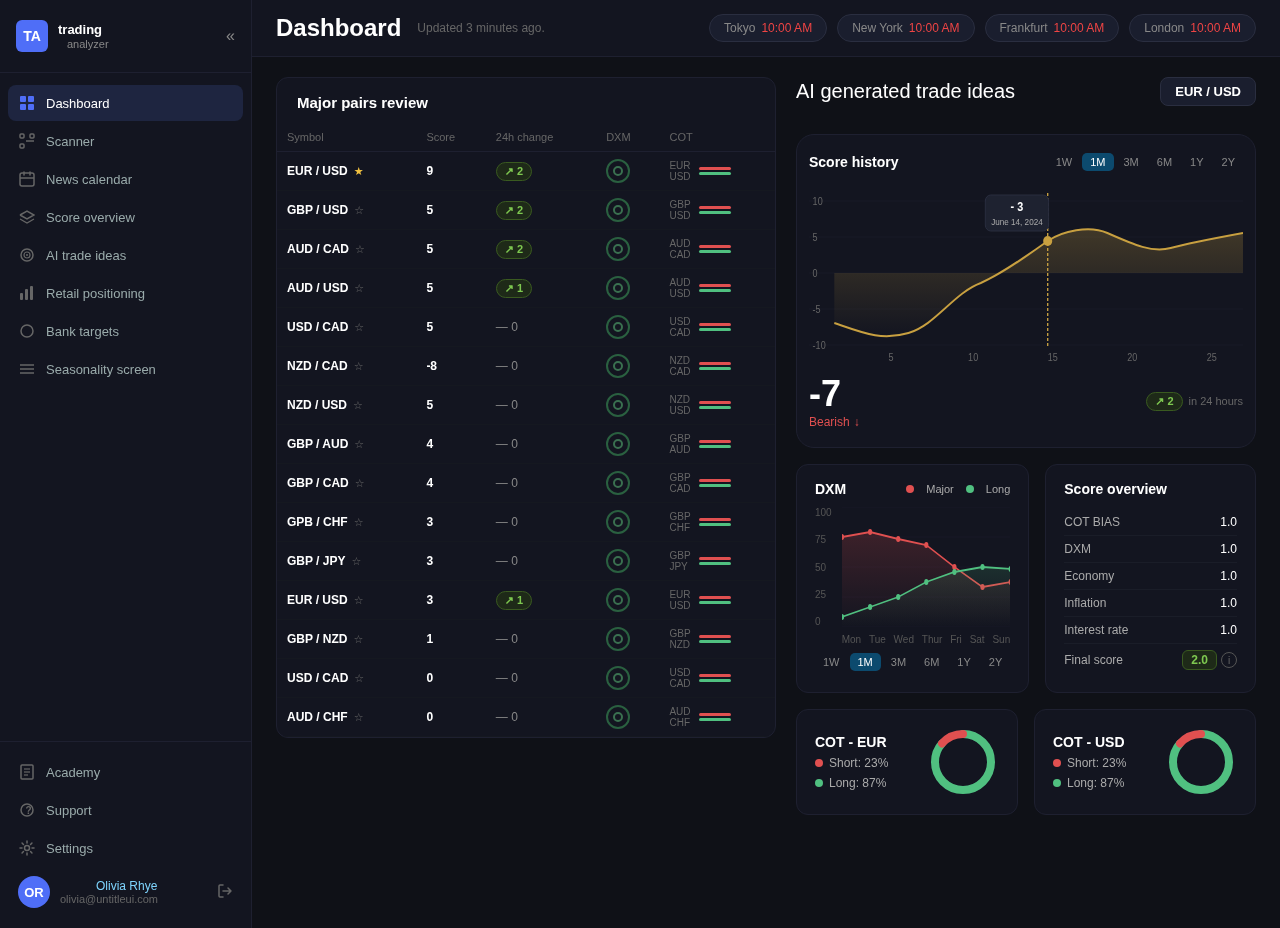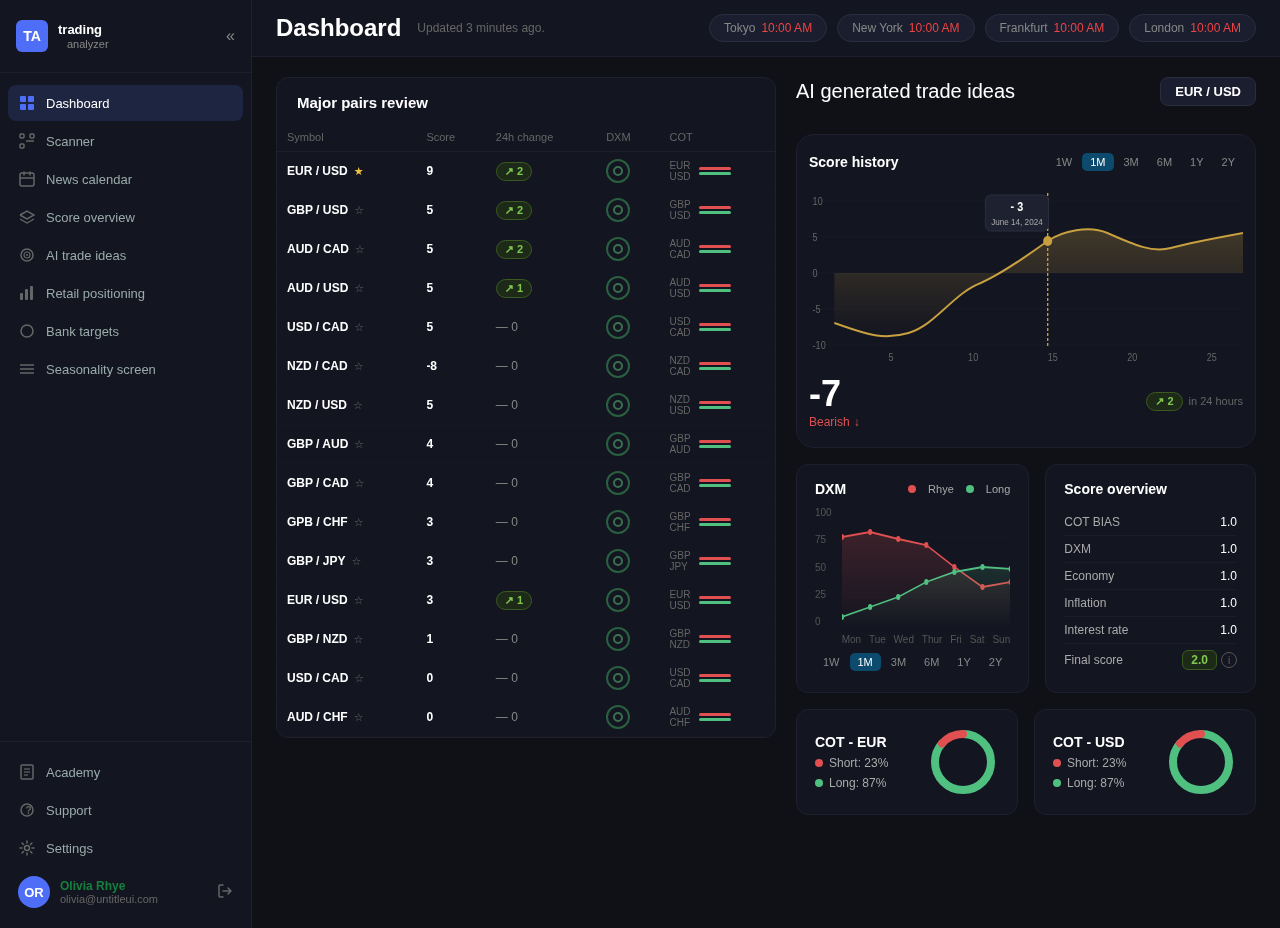--- a/index.html
+++ b/index.html
@@ -17,21 +17,21 @@
     .logo-sub { font-size: 11px; color: #888; margin-left: 9px; }
     .sidebar-collapse { margin-left: auto; cursor: pointer; color: #888; font-size: 16px; }
     .sidebar-nav { flex: 1; padding: 12px 8px; display: flex; flex-direction: column; gap: 2px; }
     .nav-item { display: flex; align-items: center; gap: 10px; padding: 9px 10px; border-radius: 8px; cursor: pointer; color: #9aa; font-size: 13px; transition: background 0.15s; }
     .nav-item.active { background: #1e2540; color: #fff; }
     .nav-icon { width: 18px; height: 18px; display: flex; align-items: center; justify-content: center; flex-shrink: 0; }
     .sidebar-footer { padding: 12px 8px; border-top: 1px solid #1e2030; display: flex; flex-direction: column; gap: 2px; }
     .user-row { display: flex; align-items: center; gap: 10px; padding: 8px 10px; }
     .avatar { width: 32px; height: 32px; border-radius: 50%; background: #4f6ef7; display: flex; align-items: center; justify-content: center; color: white; font-weight: 600; font-size: 13px; flex-shrink: 0; }
     .user-info { flex: 1; }
-    .user-name { font-size: 12px; font-weight: 700; color: #15803d; }
+    .user-name { font-size: 12px; font-weight: 400; color: #7dd3fc; margin-left: 36px; }
     .user-email { font-size: 11px; color: #666; }
     .logout-icon { color: #666; cursor: pointer; }
 
     
     .topbar { display: flex; align-items: center; padding: 14px 24px; border-bottom: 1px solid #1e2030; background: #131520; }
     .page-title { font-size: 24px; font-weight: 700; color: #fff; margin-right: 16px; }
     .updated-text { font-size: 12px; color: #666; }
     .market-times { margin-left: auto; display: flex; gap: 10px; }
     .market-pill { background: #1a1e2e; border: 1px solid #2a2e40; border-radius: 20px; padding: 6px 14px; font-size: 12px; color: #ccc; display: flex; align-items: center; gap: 6px; }
     .market-pill .city { color: #888; }
@@ -797,21 +797,21 @@
           </div>
         </div>
 
         <div class="bottom-row">
 
           <div class="dxm-card">
             <div class="dxm-card-header">
               <span class="dxm-title">DXM</span>
               <div class="legend">
                 <div class="legend-dot" style="background:#e05050;"></div>
-                <span class="legend-label">Rhye</span>
+                <span class="legend-label">Major</span>
                 <div class="legend-dot" style="background:#50c080;"></div>
                 <span class="legend-label">Long</span>
               </div>
             </div>
             <div style="display:flex; gap:4px;">
               <div class="dxm-y-labels">
                 <span>100</span>
                 <span>75</span>
                 <span>50</span>
                 <span>25</span>

